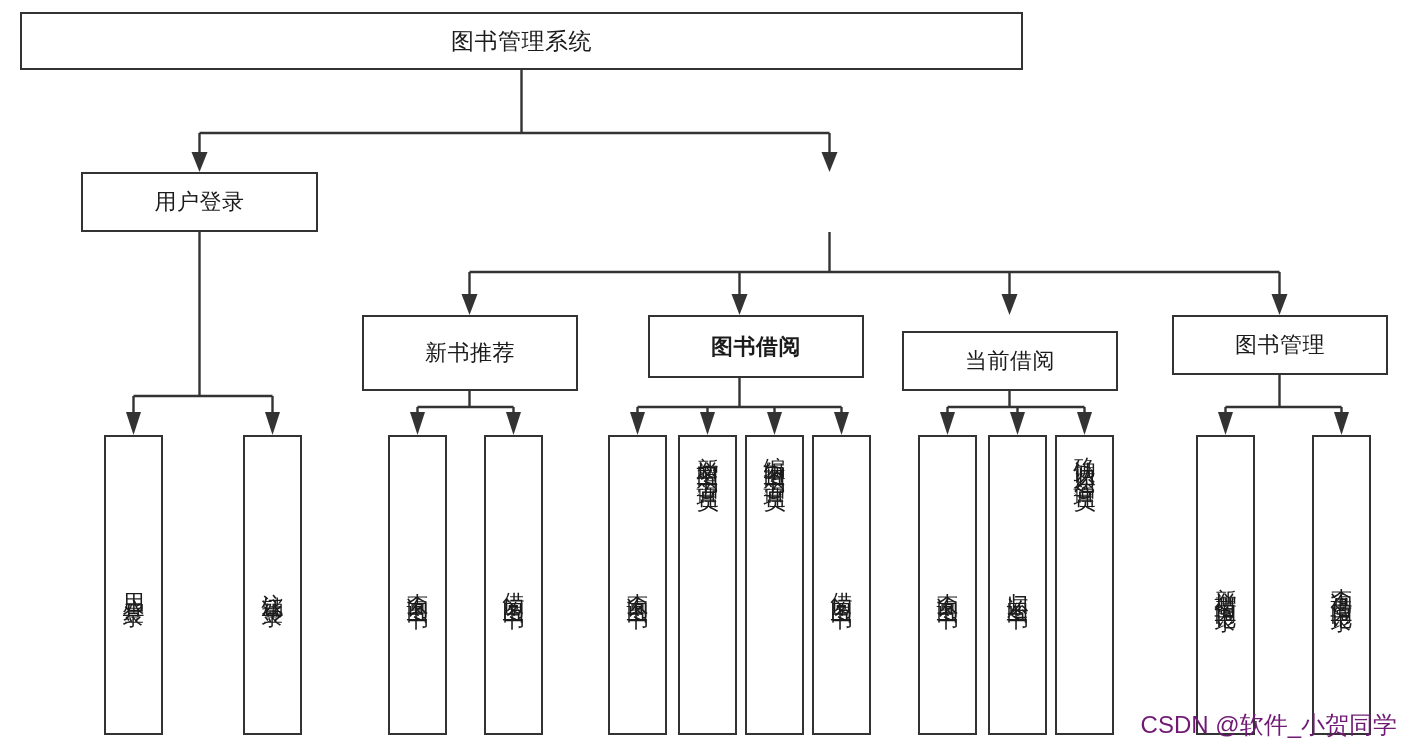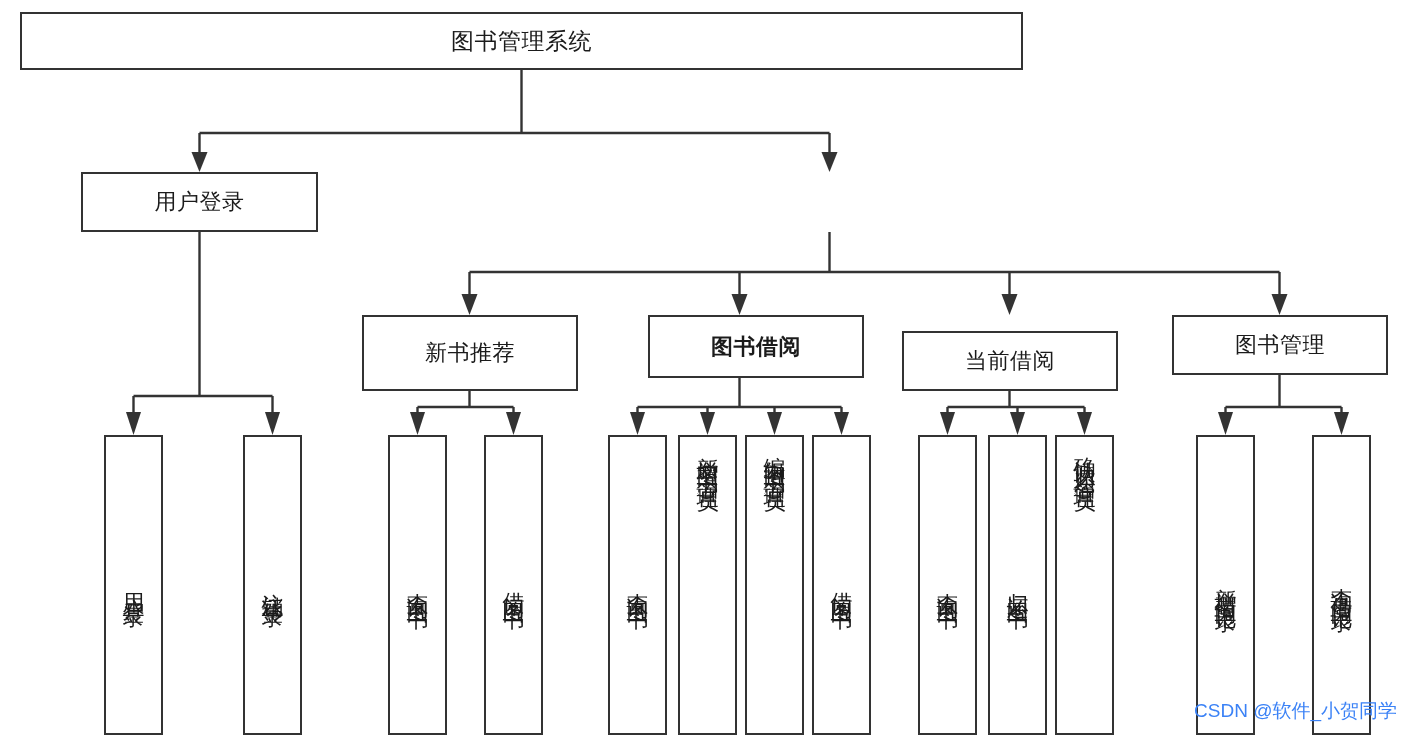--- a/index.html
+++ b/index.html
@@ -52,23 +52,23 @@
     line-height:1.08;
     letter-spacing:5px;
     white-space:nowrap;
   }
   
   .node.v.mid{align-items:center;padding-top:0;}
 
   
   #watermark{
     position:absolute;
-    right:8px;bottom:23px;
-    font-size:19px;
-    color:#3b82f6;
+    right:8px;bottom:6px;
+    font-size:24px;
+    color:#701a75;
     white-space:nowrap;
     user-select:none;
   }
 </style>
 </head>
 <body>
 
 <div id="diagram">
 
   <svg id="wires" viewBox="0 0 1405 747" xmlns="http://www.w3.org/2000/svg">

